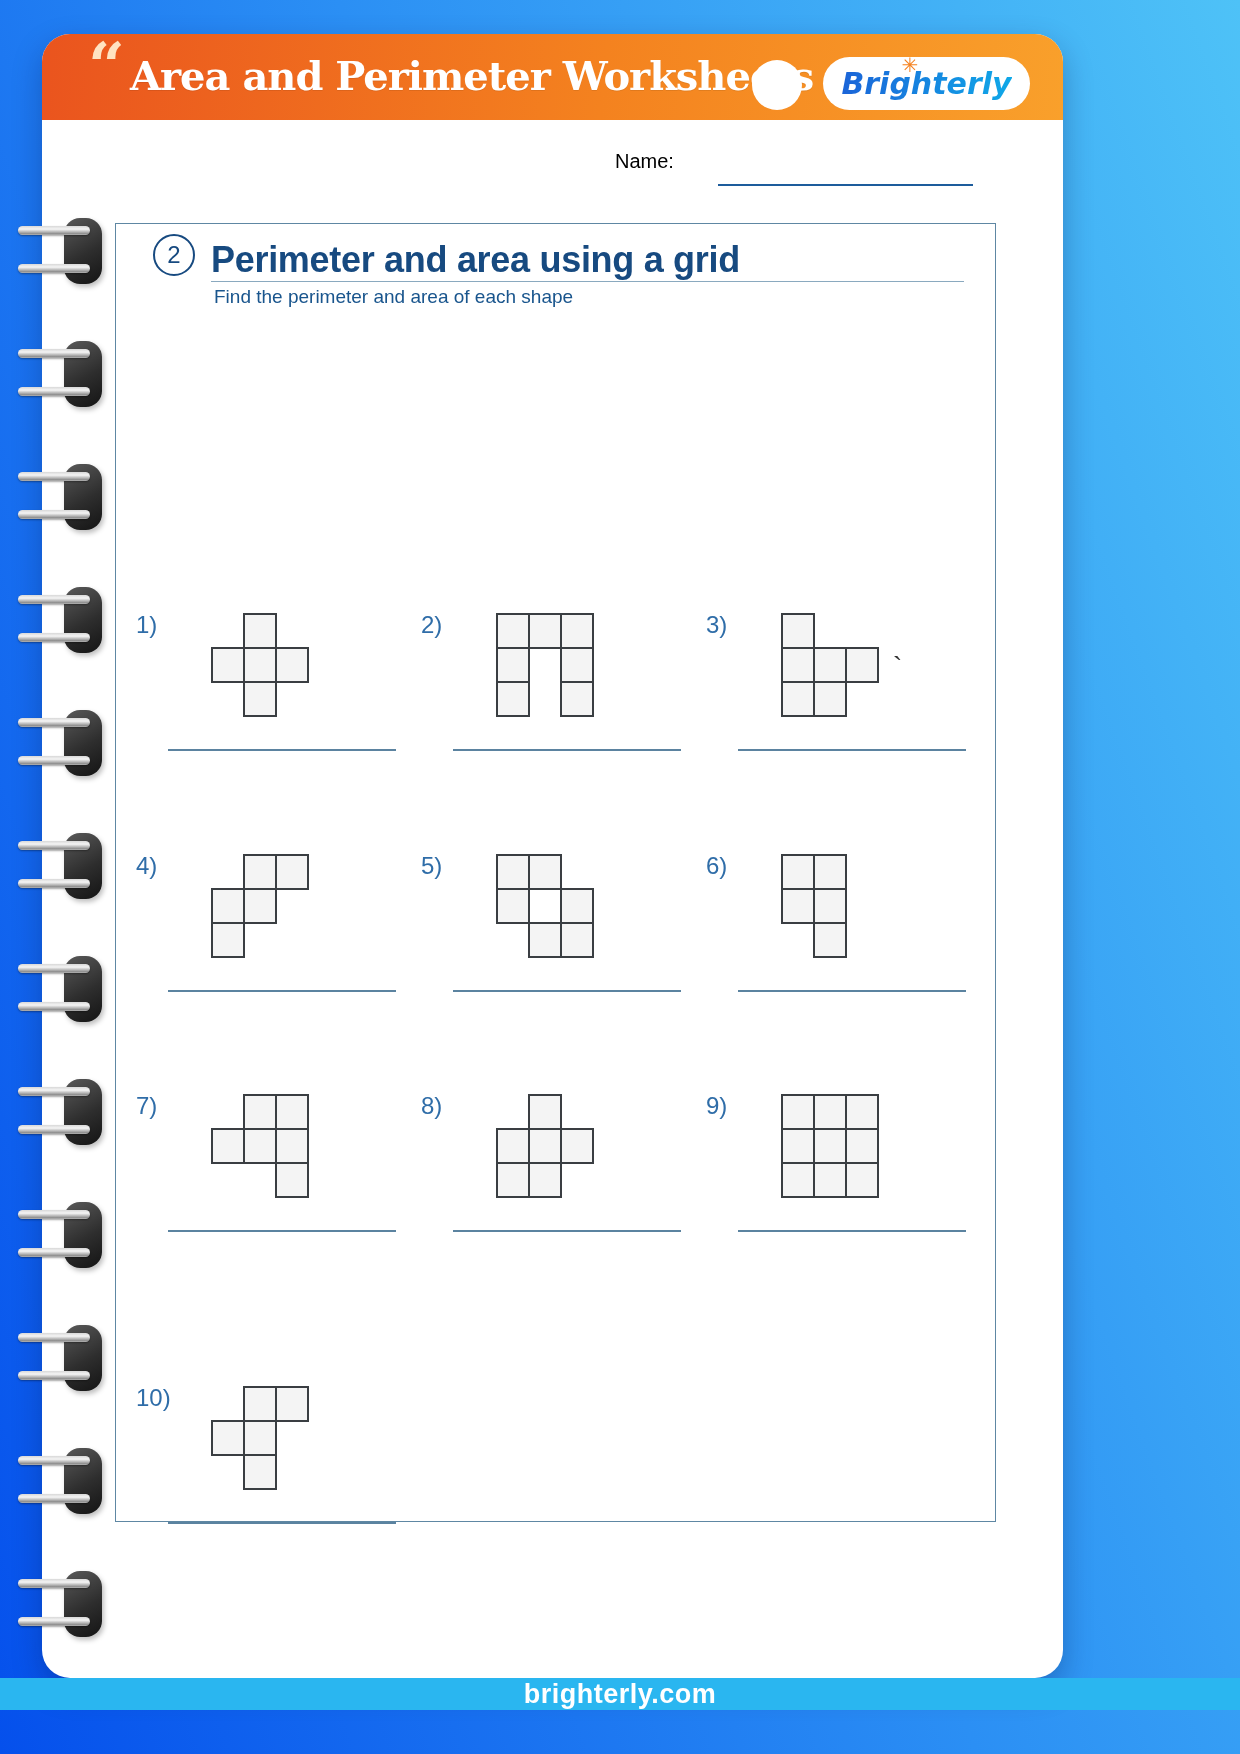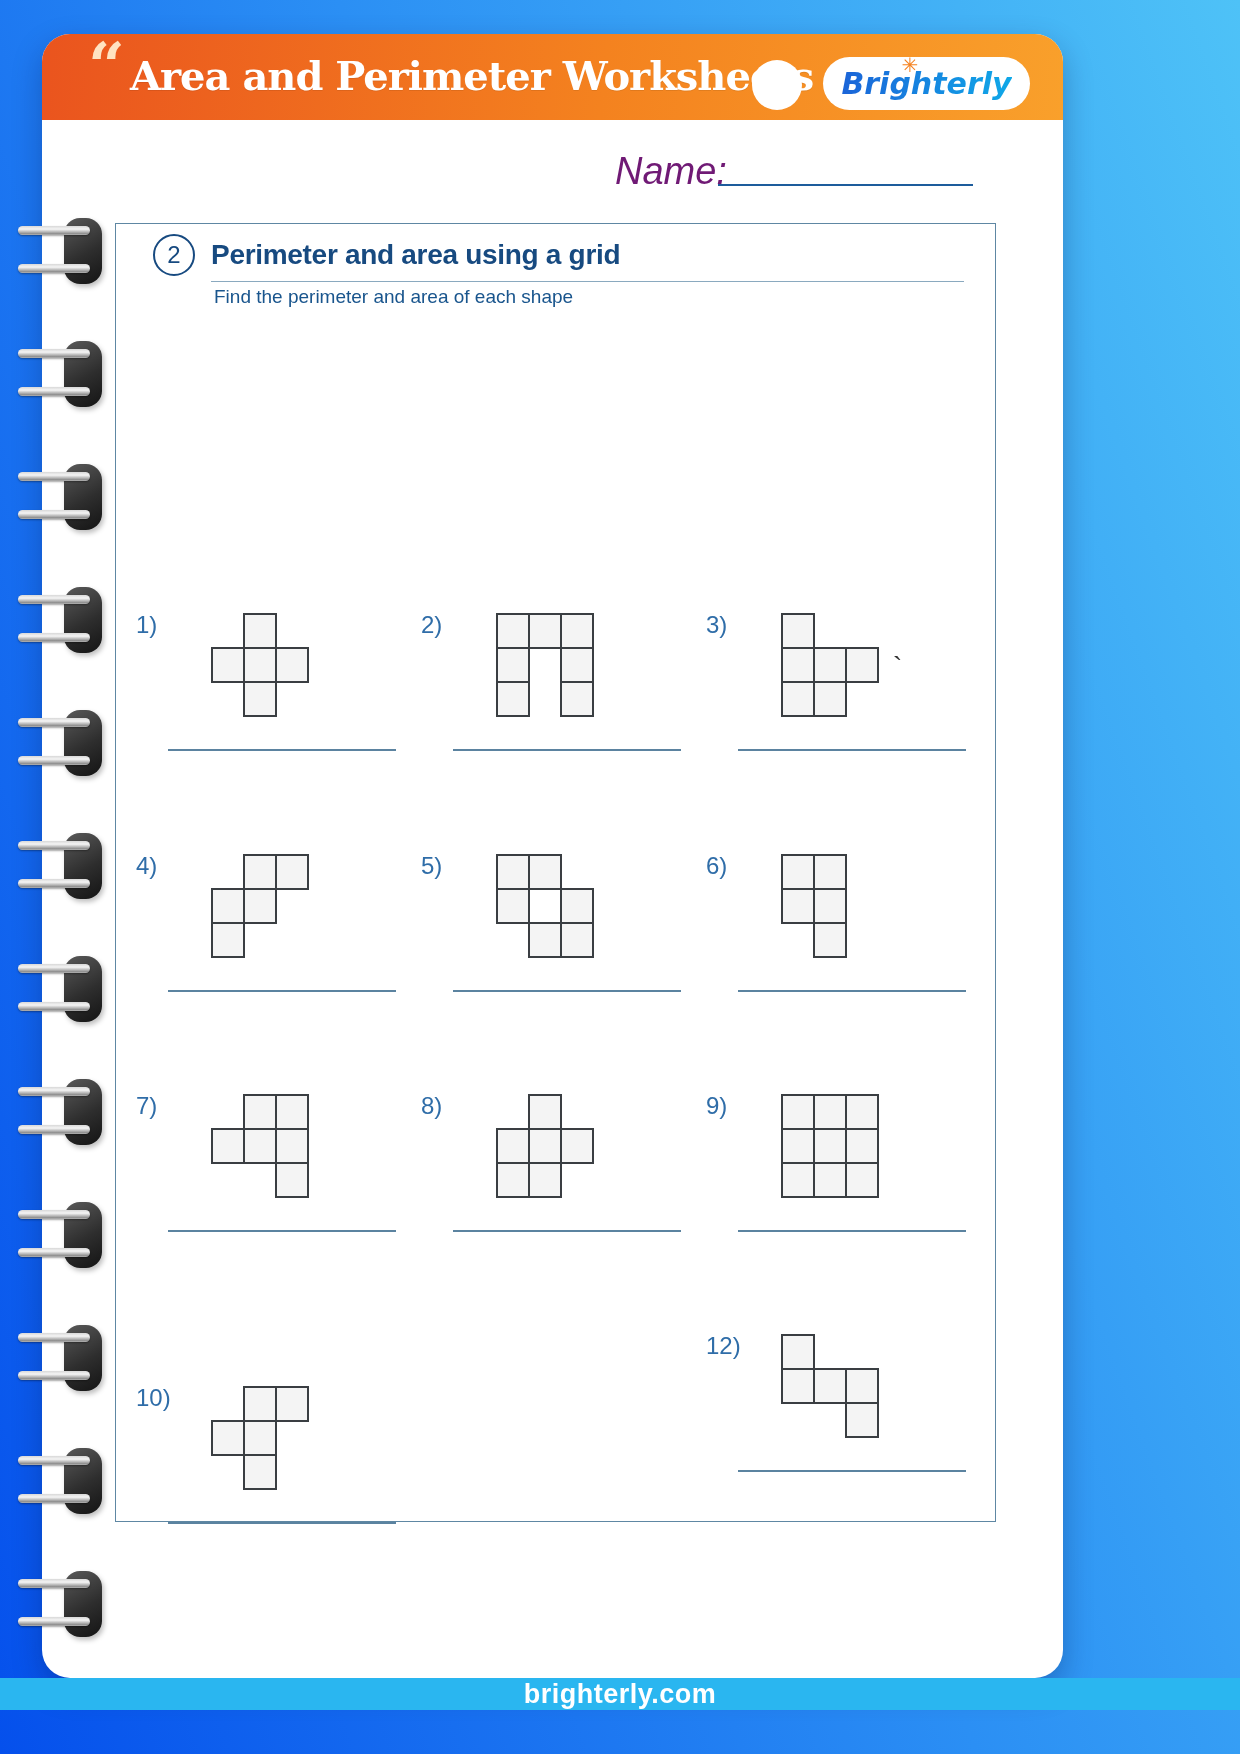--- a/index.html
+++ b/index.html
@@ -50,37 +50,37 @@
     font-family:"DejaVu Sans",sans-serif;font-style:italic;font-weight:bold;font-size:30px;
     background:linear-gradient(90deg,var(--logo-blue),var(--logo-cyan));
     -webkit-background-clip:text;background-clip:text;color:transparent;
   }
   .logo-sun{
     position:absolute;left:60px;top:-13px;font-size:20px;font-style:normal;
     color:var(--logo-sun);-webkit-background-clip:initial;background-clip:initial;
   }
   
   .name-label{
-    position:absolute;left:615px;top:150px;font-size:38px;font-weight:500;color:#701a75;font-style:italic;
+    position:absolute;left:615px;top:150px;font-size:20px;font-weight:500;color:#000000;
   }
   .name-line{
     position:absolute;left:718px;top:184px;width:255px;height:2px;background:#1d5c9c;
   }
   
   .content-box{
     position:absolute;left:115px;top:223px;width:881px;height:1299px;
     border:1px solid #5e87a3;background:#ffffff;
   }
   .section-circle{
     position:absolute;left:37px;top:10px;width:42px;height:42px;border-radius:50%;
     border:2px solid var(--navy);color:var(--navy);
     font-size:24px;display:flex;align-items:center;justify-content:center;
   }
   .section-title{
-    position:absolute;left:95px;top:15px;font-size:28px;font-weight:bold;color:var(--navy);
+    position:absolute;left:95px;top:15px;font-size:36px;font-weight:bold;color:var(--navy);
     letter-spacing:-0.3px;
   }
   .section-title-underline{
     position:absolute;left:95px;top:57px;width:753px;height:1px;background:#8aa9bf;
   }
   .section-subtitle{
     position:absolute;left:98px;top:62px;font-size:19px;color:#19558d;
   }
   .instruction-box{
     position:absolute;left:-2px;top:155px;width:884px;height:59px;
@@ -266,31 +266,20 @@
         <div class="plabel">10)</div>
         <div class="shape">
           <div class="cell" style="left: 32px; top: 0px;"></div>
           <div class="cell" style="left: 64px; top: 0px;"></div>
           <div class="cell" style="left: 0px; top: 34px;"></div>
           <div class="cell" style="left: 32px; top: 34px;"></div>
           <div class="cell" style="left: 32px; top: 68px;"></div>
         </div>
         <div class="answer-line"></div>
       </div>
-      <div class="problem" style="left: 570px; top: 1108px;">
-        <div class="plabel">12)</div>
-        <div class="shape">
-          <div class="cell" style="left: 0px; top: 0px;"></div>
-          <div class="cell" style="left: 0px; top: 34px;"></div>
-          <div class="cell" style="left: 32px; top: 34px;"></div>
-          <div class="cell" style="left: 64px; top: 34px;"></div>
-          <div class="cell" style="left: 64px; top: 68px;"></div>
-        </div>
-        <div class="answer-line"></div>
-      </div>
     </div>
 </div>
 
 <div class="spiral">
     <div class="clip" style="top: 218px;">
       <div class="barrel"></div>
       <div class="prong p1"></div>
       <div class="prong p2"></div>
     </div>
     <div class="clip" style="top: 341px;">

